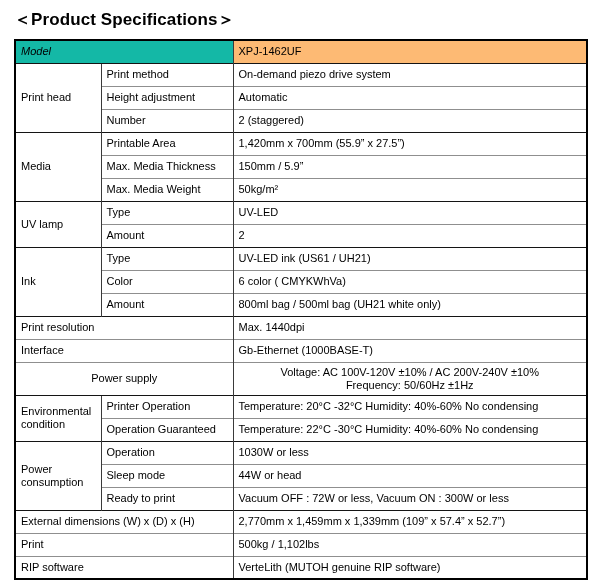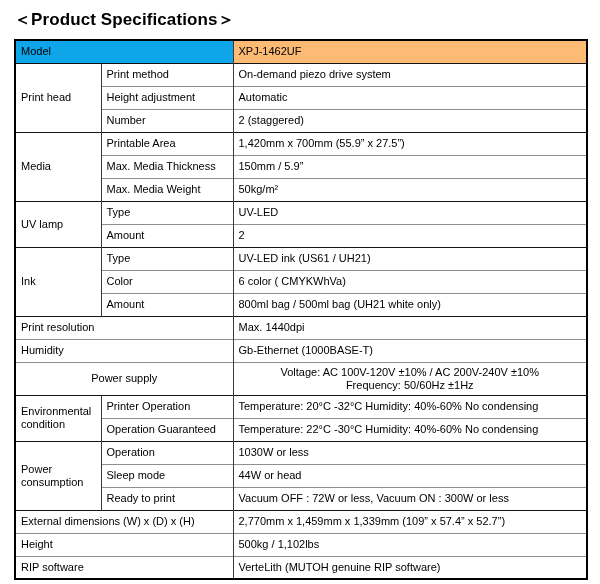--- a/index.html
+++ b/index.html
@@ -42,21 +42,21 @@
 
   <table class="spec">
     <colgroup>
         <col class="c1">
         <col class="c2">
         <col class="c3">
       </colgroup>
 
     <tbody>
         <tr class="hdr sec">
-      <td colspan="2" style="background-color: #0ea5e9;">Model</td>
+      <td colspan="2" style="background-color: #14b8a6; font-style: italic;">Model</td>
       <td class="v" style="background-color: #fdba74;">XPJ-1462UF</td>
     </tr>
 
     <tr class="sec">
       <td class="g" rowspan="3">Print head</td>
       <td class="l">Print method</td>
       <td class="v">On-demand piezo drive system</td>
     </tr>
     <tr>
       <td class="l">Height adjustment</td>
@@ -104,21 +104,21 @@
       <td class="l">Amount</td>
       <td class="v">800ml bag / 500ml bag (UH21 white only)</td>
     </tr>
 
     <tr class="sec">
       <td colspan="2">Print resolution</td>
       <td class="v">Max. 1440dpi</td>
     </tr>
 
     <tr>
-      <td colspan="2">Humidity</td>
+      <td colspan="2">Interface</td>
       <td class="v">Gb-Ethernet (1000BASE-T)</td>
     </tr>
 
     <tr class="tall">
       <td colspan="2">Power supply</td>
       <td class="v">Voltage: AC 100V-120V ±10% / AC 200V-240V ±10%
 Frequency: 50/60Hz ±1Hz</td>
     </tr>
 
     <tr class="sec">
@@ -144,21 +144,21 @@
       <td class="l">Ready to print</td>
       <td class="v">Vacuum OFF : 72W or less, Vacuum ON : 300W or less</td>
     </tr>
 
     <tr class="sec">
       <td colspan="2">External dimensions (W) x (D) x (H)</td>
       <td class="v">2,770mm x 1,459mm x 1,339mm (109” x 57.4” x 52.7”)</td>
     </tr>
 
     <tr>
-      <td colspan="2">Height</td>
+      <td colspan="2">Print</td>
       <td class="v">500kg / 1,102lbs</td>
     </tr>
 
     <tr>
       <td colspan="2">RIP software</td>
       <td class="v">VerteLith (MUTOH genuine RIP software)</td>
     </tr>
   </tbody>
     </table>
 </div>

